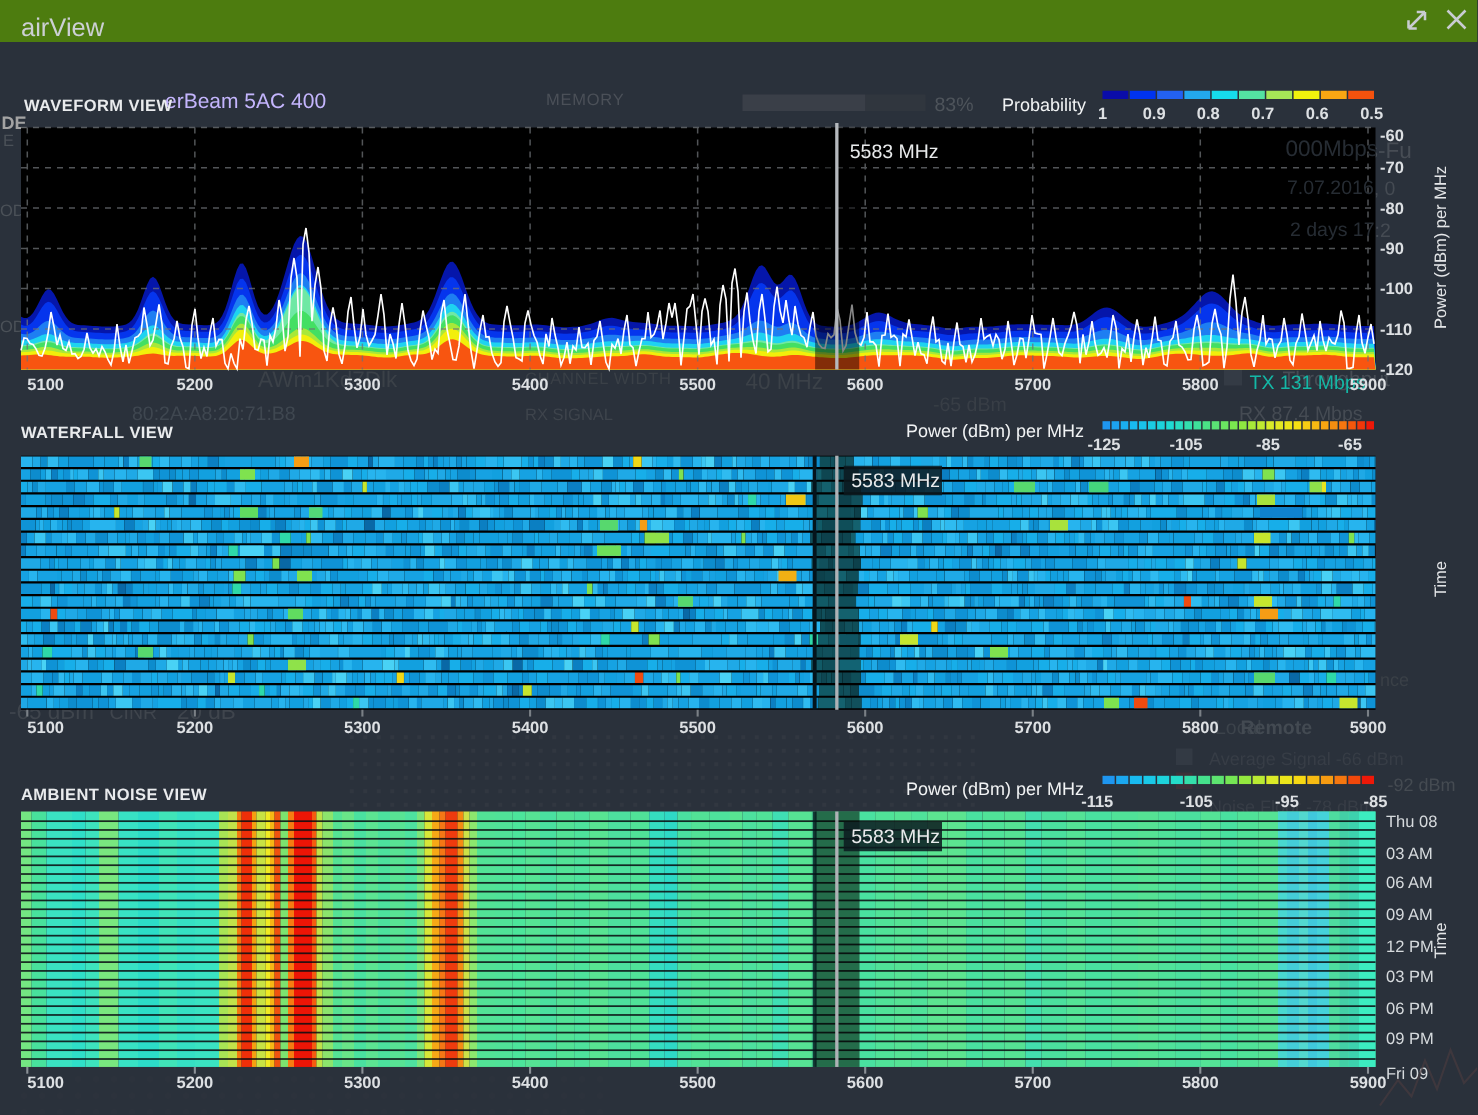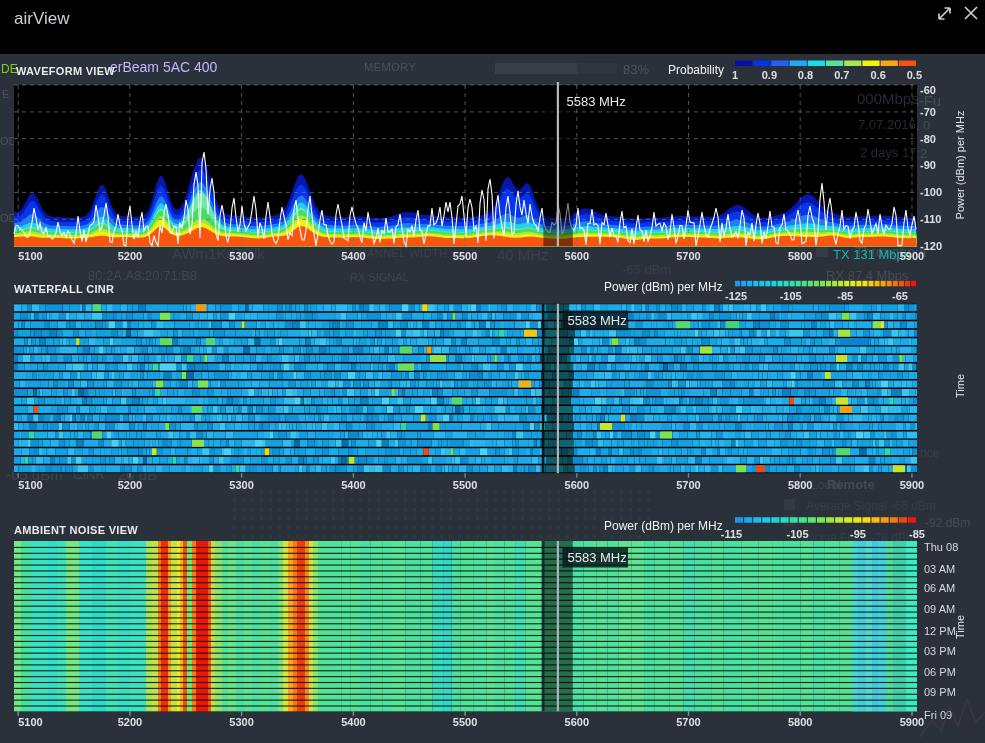--- a/index.html
+++ b/index.html
@@ -1,20 +1,20 @@
 <!DOCTYPE html>
 <html><head><meta charset="utf-8"><style>
 * { margin:0; padding:0; box-sizing:border-box; }
 html,body { width:985px; height:743px; background:#2a313b; overflow:hidden;
   font-family:"Liberation Sans", sans-serif; }
 #stage { position:relative; width:985px; height:743px; }
 .fade { position:absolute; white-space:nowrap; }
 .hdr { position:absolute; font-size:11px; font-weight:bold; color:#e9ebed; letter-spacing:.3px; }
 .leg { position:absolute; font-size:12px; color:#f1f3f4; }
-#bar { position:absolute; left:0; top:0; width:985px; height:54px; background:#000000; }
+#bar { position:absolute; left:0; top:0; width:985px; height:28px; background:#4d7c0f; }
 #bar .t { position:absolute; left:14px; top:9px; font-size:17px; color:#ccd0d4; }
 svg { position:absolute; left:0; top:0; }
 .ax { font:bold 11px "Liberation Sans",sans-serif; fill:#dde0e3; }
 .mhz { font:13px "Liberation Sans",sans-serif; fill:#e8eaeb; }
 .rot { font:11px "Liberation Sans",sans-serif; fill:#e4e6e8; }
 .tl { font:11px "Liberation Sans",sans-serif; fill:#d6dadd; }
 </style></head><body>
 <div id="stage">
 
 <div class="fade" style="left:110px;top:59px;font-size:14px;color:#c4b5fd;">erBeam 5AC 400</div>
@@ -39,21 +39,21 @@
 <div class="fade" style="left:350px;top:271px;font-size:11px;color:#3e444c;">RX SIGNAL</div>
 <div class="fade" style="left:826px;top:268px;font-size:13px;color:#454b53;">RX 87.4 Mbps</div>
 <div class="fade" style="left:784px;top:499px;width:11px;height:11px;background:#333a44;"></div>
 <div class="fade" style="left:784px;top:515px;width:11px;height:11px;background:#3d3038;"></div>
 <div class="fade" style="left:782px;top:477px;font-size:13px;color:#3c434b;margin-left:28px;">Local</div>
 <div class="fade" style="left:827px;top:477px;font-size:13px;color:#434a52;font-weight:bold;">Remote</div>
 <div class="fade" style="left:806px;top:499px;font-size:12px;color:#373d46;">Average Signal -66 dBm</div>
 <div class="fade" style="left:806px;top:531px;font-size:12px;color:#373d46;">Noise Floor -78 dBm</div>
 <div class="fade" style="left:925px;top:516px;font-size:12px;color:#454b52;">-92 dBm</div>
 <div class="fade" style="left:920px;top:446px;font-size:12px;color:#3a4047;">nce</div>
-<div class="fade" style="left:1px;top:62px;font-size:12px;color:#84cc16;">DE</div>
+<div class="fade" style="left:1px;top:75px;font-size:12px;color:#a3a3a3;font-weight:bold;">DE</div>
 <div class="fade" style="left:2px;top:88px;font-size:11px;color:#4b5158;">E</div>
 <div class="fade" style="left:0px;top:135px;font-size:11px;color:#4b5158;">OD</div>
 <div class="fade" style="left:0px;top:212px;font-size:11px;color:#4b5158;">OD</div>
 <div class="fade" style="left:230px;top:487px;width:420px;height:56px;opacity:.6;
   background-image:radial-gradient(circle 1.6px, #353b44 0 1.5px, transparent 1.6px);
   background-size:9px 9px;"></div>
 <div class="fade" style="left:10px;top:714px;width:400px;height:29px;opacity:.35;
   background-image:radial-gradient(circle 2.2px, #30353d 0 2px, transparent 2.2px);
   background-size:12px 11px;"></div>
 
@@ -62,21 +62,21 @@
 <svg width="60" height="26" style="left:925px;top:3px;" viewBox="0 0 60 26">
  <g stroke="#c9ccd1" stroke-width="1.7" fill="none">
   <path d="M14 16 L25 5 M25 5 L19.5 5 M25 5 L25 10.5 M14 16 L14 10.5 M14 16 L19.5 16"></path>
   <path d="M40 4 L52 16 M52 4 L40 16"></path>
  </g>
       </svg>
 </div>
 
 <div class="hdr" style="left:16px;top:64.5px;text-align:right;">WAVEFORM VIEW</div>
 <div class="leg" style="left:668px;top:63px;text-align:center;">Probability</div>
-<div class="hdr" style="left:14px;top:282.5px;">WATERFALL CINR</div>
+<div class="hdr" style="left:14px;top:282.5px;">WATERFALL VIEW</div>
 <div class="leg" style="left:604px;top:279.5px;">Power (dBm) per MHz</div>
 <div class="hdr" style="left:14px;top:523.5px;">AMBIENT NOISE VIEW</div>
 <div class="leg" style="left:604px;top:519px;">Power (dBm) per MHz</div>
 
 <svg width="985" height="743" viewBox="0 0 985 743">
 
  <rect x="735.00" y="60.5" width="17.20" height="5.5" fill="#0a0ca8"></rect>
       <rect x="753.20" y="60.5" width="17.20" height="5.5" fill="#0033f0"></rect>
       <rect x="771.40" y="60.5" width="17.20" height="5.5" fill="#2361f2"></rect>
       <rect x="789.60" y="60.5" width="17.20" height="5.5" fill="#23a8ee"></rect>

